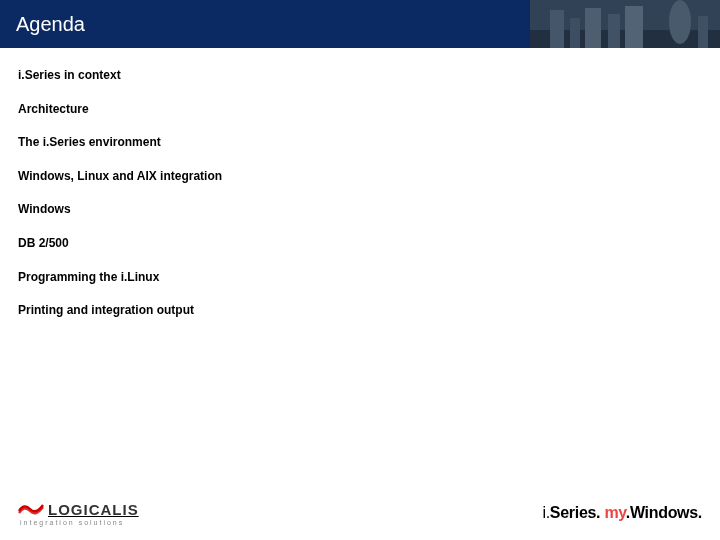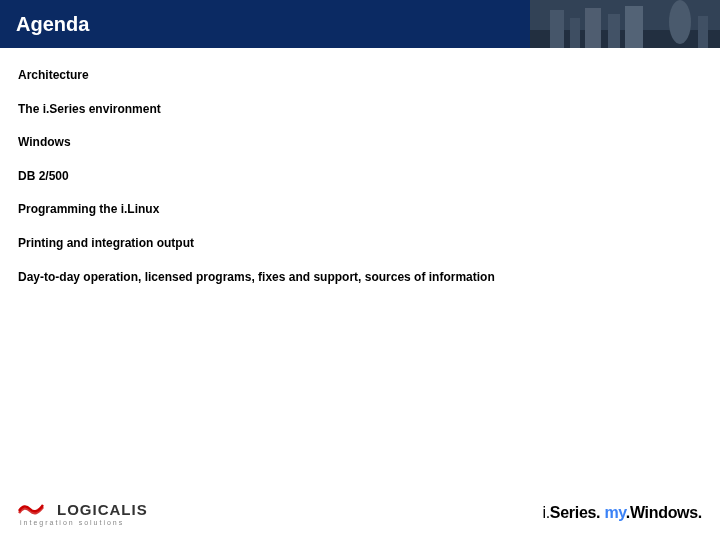--- a/index.html
+++ b/index.html
@@ -1,32 +1,32 @@
 <!DOCTYPE html>
 <html><head>
 <meta charset="utf-8">
 <style>
   * { margin: 0; padding: 0; box-sizing: border-box; }
   html, body { width: 720px; height: 540px; font-family: Verdana, Geneva, sans-serif; background: #fff; overflow: hidden; }
   .slide { width: 720px; height: 540px; position: relative; display: flex; flex-direction: column; }
   .header { position: relative; height: 48px; background: #0b2a63; display: flex; align-items: center; padding-left: 16px; }
-  .header-title { color: #fff; font-size: 20px; font-weight: 700; z-index: 2; text-align: center; }
+  .header-title { color: #fff; font-size: 20px; font-weight: 400; z-index: 2; text-align: center; }
   .header-photo { position: absolute; right: 0; top: 0; width: 190px; height: 48px; overflow: hidden; }
   .skyline { width: 100%; height: 100%; display: block; }
   .body { flex: 1; padding: 20px 18px 0 18px; }
   .agenda-item { font-size: 12px; font-weight: 700; color: #000; margin-bottom: 18px; line-height: 1.3; }
   .footer { position: absolute; bottom: 0; left: 0; width: 100%; height: 44px; display: flex; align-items: center; justify-content: space-between; padding: 0 18px 10px 18px; }
   .logo-left { display: flex; flex-direction: column; }
-  .logicalis { display: flex; align-items: flex-start; gap: 13px; }
+  .logicalis { display: flex; align-items: flex-start; gap: 4px; text-decoration: underline; }
   .wave-icon { display: inline-block; }
   .logicalis-text { font-family: Arial, sans-serif; font-weight: 700; font-size: 15px; letter-spacing: 1px; color: #333; }
   .tagline { font-size: 7px; letter-spacing: 2px; color: #888; margin-top: 0px; margin-left: 2px; }
   .logo-right { font-family: Arial, sans-serif; font-size: 16px; font-weight: 700; color: #000; letter-spacing: -0.3px; }
   .logo-right .i { font-weight: 400; }
-  .logo-right .my { color: #3b82f6; }
+  .logo-right .my { color: #ef4444; }
 </style>
 </head>
 <body>
 
 <div class="slide">
 
   <div class="header">
     <div class="header-title">Agenda</div>
     <div class="header-photo">
       <svg class="skyline" viewBox="0 0 190 48" preserveAspectRatio="xMidYMid slice">
@@ -38,27 +38,28 @@
         <rect x="78" y="14" width="12" height="34" fill="#4f5f6f"></rect>
         <rect x="95" y="6" width="18" height="42" fill="#667684"></rect>
         <ellipse cx="150" cy="22" rx="11" ry="22" fill="#5a6a78"></ellipse>
         <rect x="168" y="16" width="10" height="32" fill="#4d5d6d"></rect>
         <rect x="0" y="0" width="190" height="48" fill="#1a2a4a" opacity="0.25"></rect>
       </svg>
     </div>
   </div>
 
   <div class="body">
+    <div class="agenda-item">i.Series in context</div>
     <div class="agenda-item">Architecture</div>
     <div class="agenda-item">The i.Series environment</div>
+    <div class="agenda-item">Windows, Linux and AIX integration</div>
     <div class="agenda-item">Windows</div>
     <div class="agenda-item">DB 2/500</div>
     <div class="agenda-item">Programming the i.Linux</div>
     <div class="agenda-item">Printing and integration output</div>
-    <div class="agenda-item">Day-to-day operation, licensed programs, fixes and support, sources of information</div>
   </div>
 
   <div class="footer">
     <div class="logo-left">
       <div class="logicalis">
         <span class="wave-icon">
           <svg width="26" height="14" viewBox="0 0 26 14">
             <path d="M1 10 Q6 2 12 8 T25 4" stroke="#c00" stroke-width="2.4" fill="none"></path>
             <path d="M1 12 Q6 4 12 10 T25 6" stroke="#c00" stroke-width="2.4" fill="none" opacity="0.8"></path>
           </svg>

